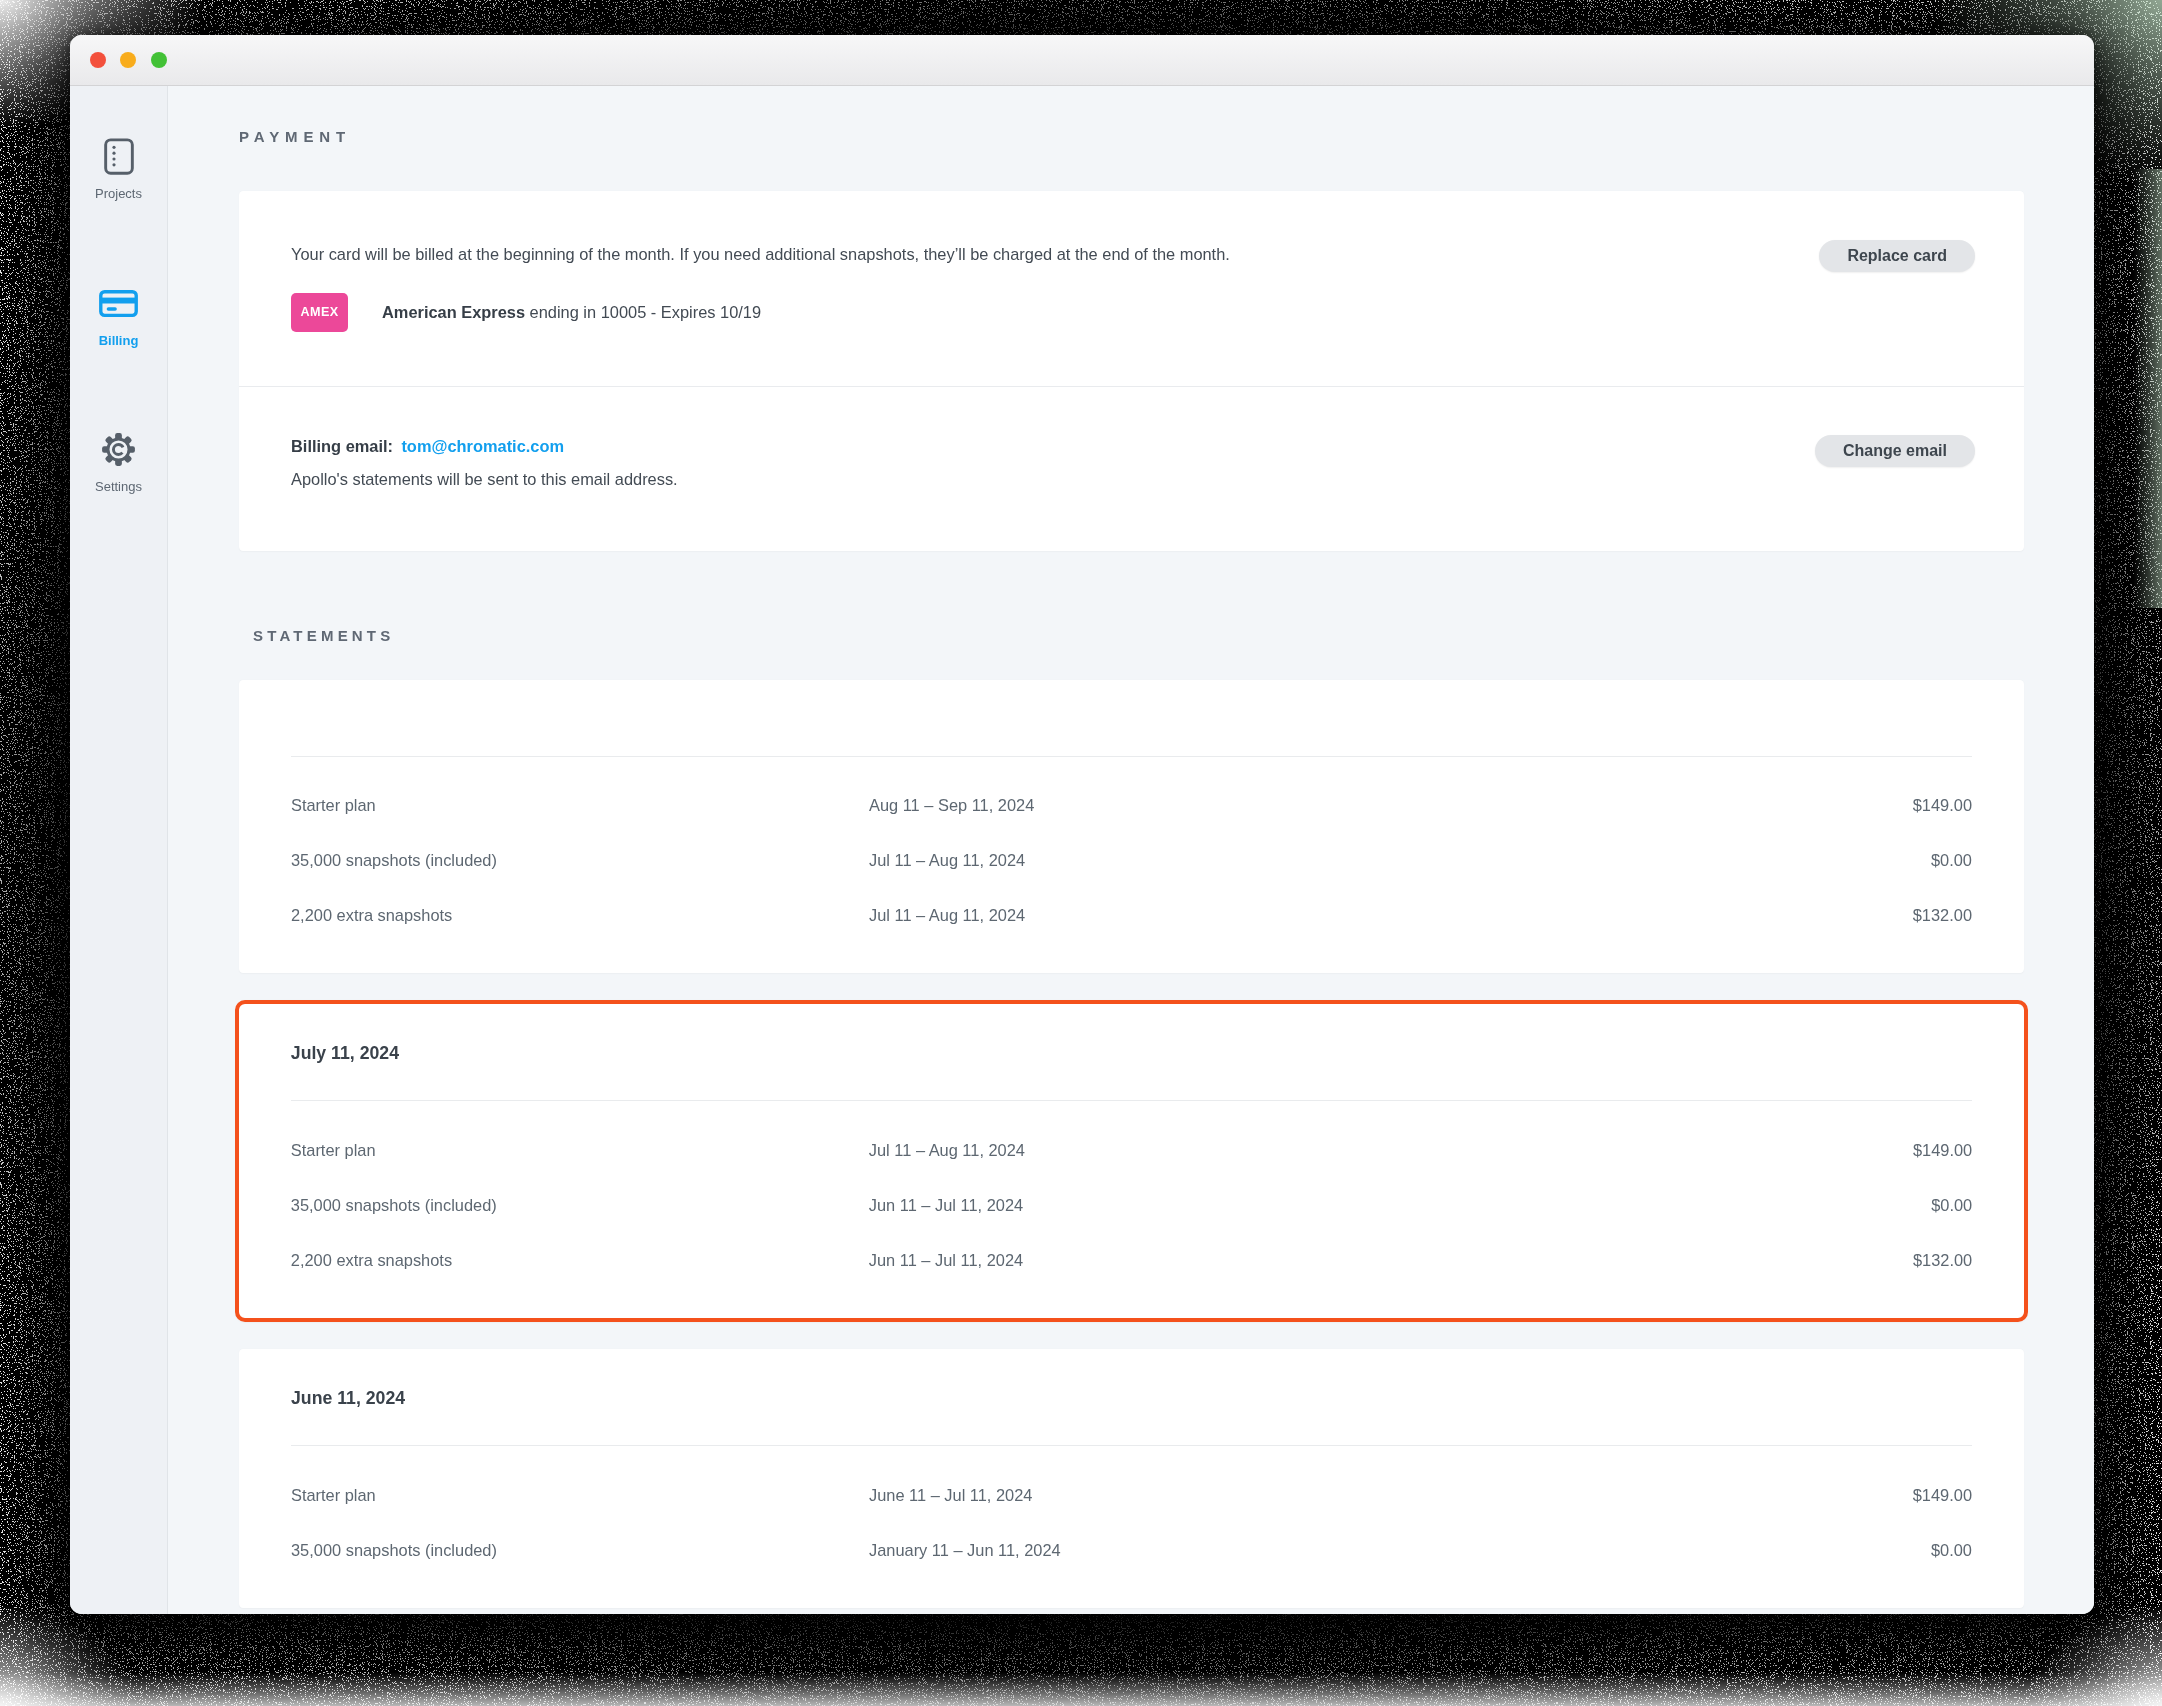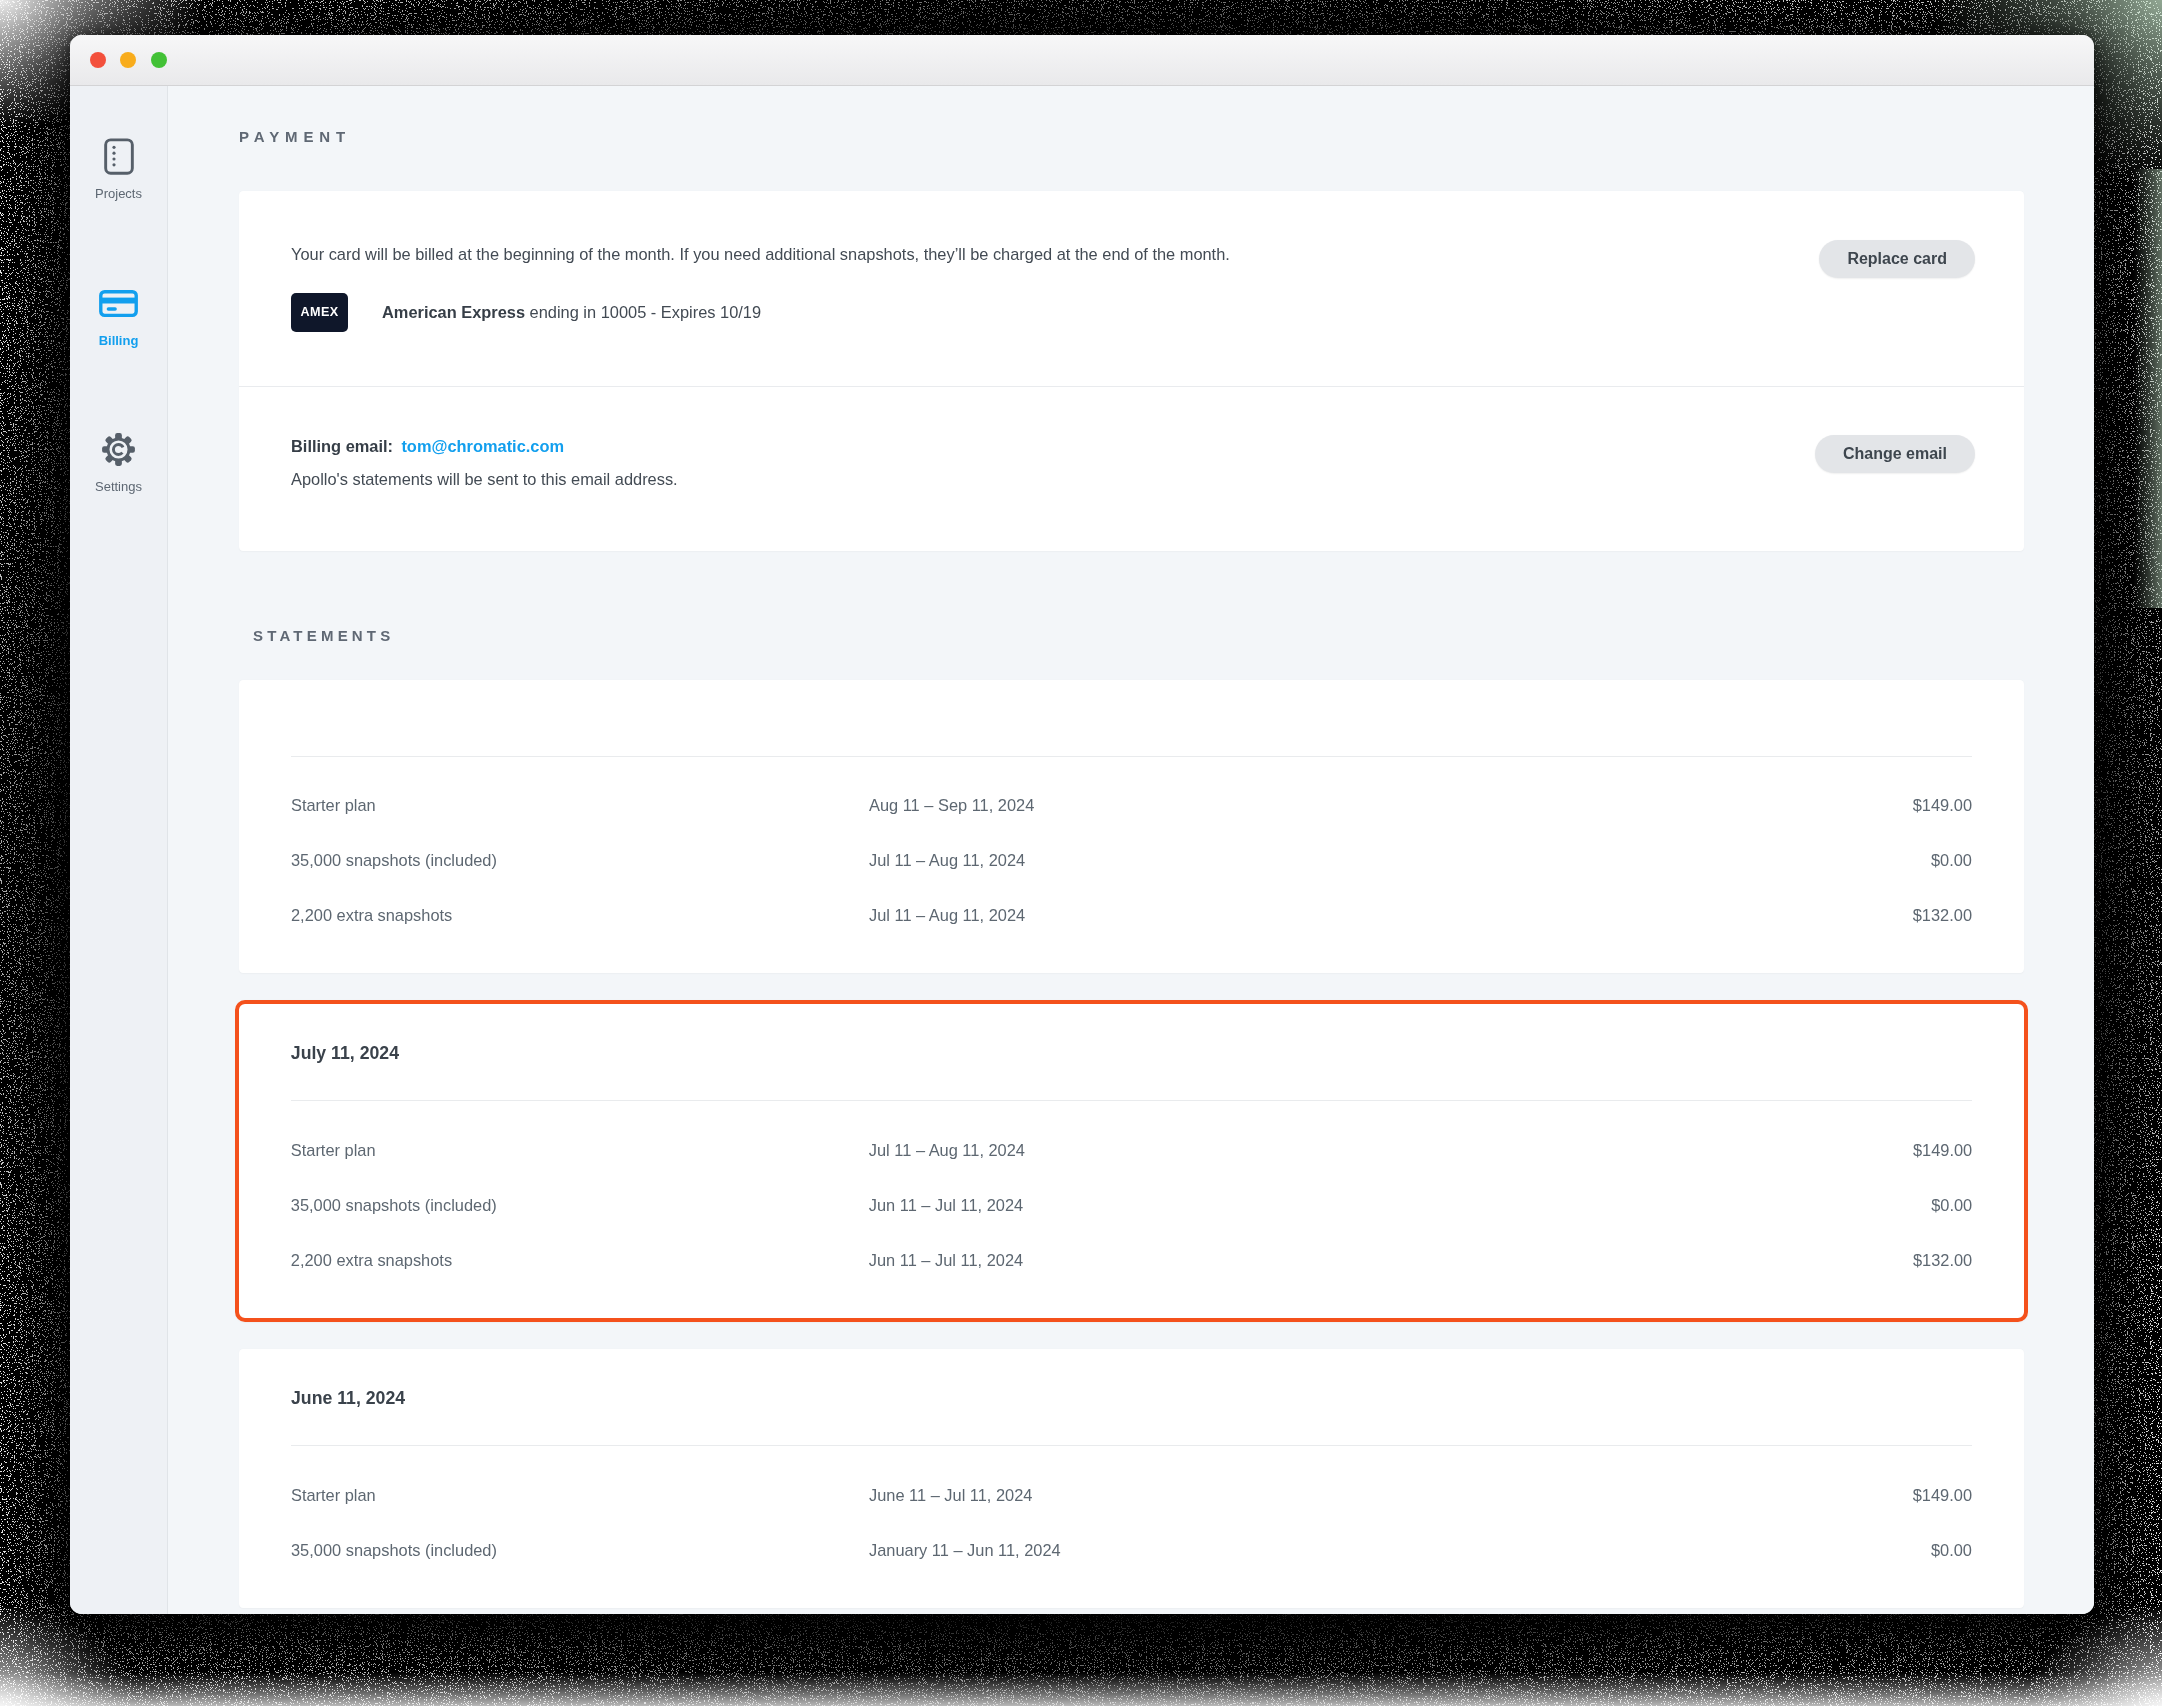--- a/index.html
+++ b/index.html
@@ -72,34 +72,34 @@
   .card {
     background:#fff; border-radius:4.2px; position:relative;
     box-shadow: 0 0.8px 1.7px rgba(0,0,0,.03);
   }
 
   
   .pay-section1 { padding:49px 52px 54px; border-bottom:0.8px solid #e9ebee; position:relative; }
   .pay-note { margin:0; font-size:16.4px; line-height:28px; color:#434b54; max-width:1016px; }
   .cc-row { margin-top:25px; display:flex; align-items:center; }
   .amex-badge {
-    width:57px; height:39px; border-radius:5px; background:#0f172a;
+    width:57px; height:39px; border-radius:5px; background:#ec4899;
     color:#fff; font-weight:700; font-size:12.6px; letter-spacing:0.4px;
     display:flex; align-items:center; justify-content:center;
   }
   .cc-text { margin-left:34px; font-size:16.4px; color:#424a53; }
   .cc-text .brand { font-weight:700; color:#363e47; }
   .pay-section2 { padding:49px 52px 62px; position:relative; }
   .email-line { font-size:16.4px; line-height:20px; }
   .email-label { font-weight:700; color:#363e47; margin-right:8.4px; }
   .email-link { color:#129fee; font-weight:700; text-decoration:none; cursor:pointer; }
   .email-note { margin-top:13.5px; font-size:16.4px; line-height:20px; color:#434b54; }
 
   .pill-btn {
-    position:absolute; right:49px; height:38px; border-radius:24.5px;
+    position:absolute; right:49px; height:32px; border-radius:24.5px;
     background:#e3e5e8; border:none; padding:0 28px; cursor:pointer;
     font-family:"Liberation Sans", sans-serif; font-size:16px; font-weight:700; color:#3e464e;
     box-shadow: 0 0.8px 1.7px rgba(0,0,0,.08);
   }
   .replace-btn { top:49px; }
   .change-btn  { top:48px; }
 
   
   .stmt-card { padding:39px 52px 30px; margin-bottom:27px; }
   .stmt-card.highlighted {

